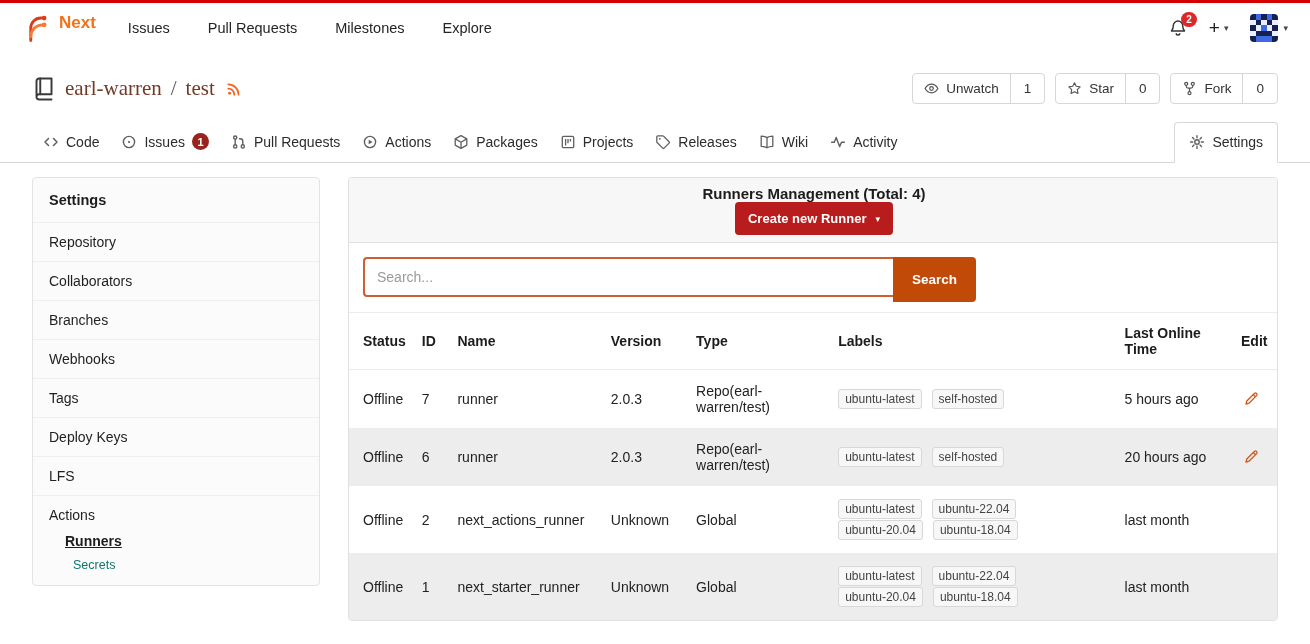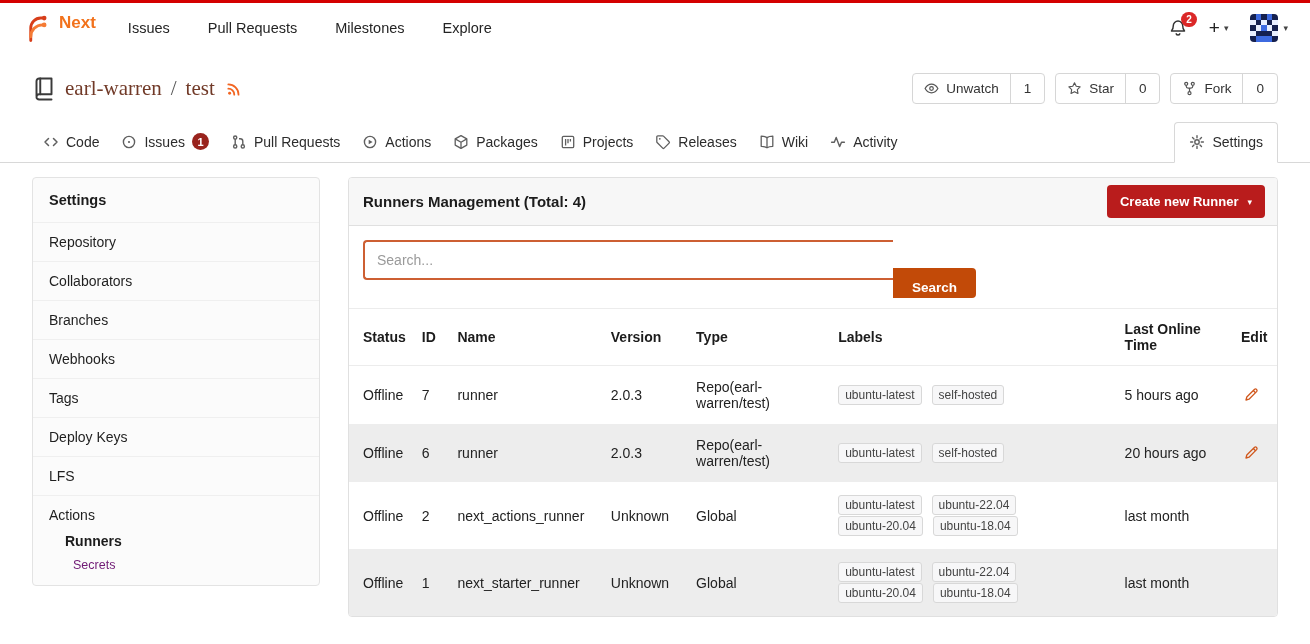--- a/index.html
+++ b/index.html
@@ -49,39 +49,39 @@
     border-radius: 4px 4px 0 0; margin-bottom: -1px; padding: 11px 14px 12px; }
 
   
   .content { display: flex; gap: 28px; padding: 14px 32px 0; align-items: flex-start; }
 
   
   .sidebar { width: 288px; flex: none; border: 1px solid #e3e3e3; border-radius: 4px; background: #fbfbfb; }
   .side-header { padding: 14px 16px; font-weight: bold; font-size: 14.5px; }
   .side-item { padding: 11px 16px; border-top: 1px solid #efefef; color: #1f1f1f; cursor: pointer; }
   .side-item.group { padding-bottom: 4px; }
-  .sub-runners { padding: 6px 16px 4px 32px; font-weight: bold; cursor: pointer; }
-  .sub-secrets { padding: 5px 16px 13px 40px; color: #701a75; font-size: 12.5px; cursor: pointer; }
+  .sub-runners { padding: 6px 16px 4px 32px; font-weight: bold; cursor: pointer; text-decoration: underline; }
+  .sub-secrets { padding: 5px 16px 13px 40px; color: #0f766e; font-size: 12.5px; cursor: pointer; }
 
   
   .main-panel { flex: 1; border: 1px solid #e0e0e0; border-radius: 4px; overflow: hidden; background: #fff; }
   .panel-header { display: flex; align-items: center; justify-content: space-between;
-    background: #f7f7f7; border-bottom: 1px solid #e0e0e0; padding: 7px 12px 7px 14px; }
+    background: #f7f7f7; border-bottom: 1px solid #e0e0e0; padding: 7px 12px 7px 14px; flex-direction: column; }
   .panel-title { font-weight: bold; font-size: 15px; }
   .create-btn { display: flex; align-items: center; gap: 9px; background: #b91c1c; color: #fff; border: none;
     border-radius: 4px; padding: 9px 13px; font-size: 13px; font-weight: bold; cursor: pointer; font-family: inherit; }
   .create-btn .caret { color: #fff; }
 
   .panel-body { padding-top: 14px; }
   .search-row { display: flex; padding: 0 14px; margin-bottom: 10px; }
   .search-input { width: 530px; height: 40px; border: 2px solid #cd5f33; border-right: none;
     border-radius: 4px 0 0 4px; padding: 0 12px; font-size: 14px; font-family: inherit; color: #333; outline: none; }
   .search-input::placeholder { color: #9a9a9a; }
-  .search-btn { height: 30px; background: #c24a08; color: #fff; border: none; border-radius: 0 4px 4px 0;
-    padding: 12px 19px; font-size: 13.5px; font-weight: bold; cursor: pointer; font-family: inherit; margin-top: 28px; }
+  .search-btn { height: 45px; background: #c24a08; color: #fff; border: none; border-radius: 0 4px 4px 0;
+    padding: 12px 19px; font-size: 13.5px; font-weight: bold; cursor: pointer; font-family: inherit; }
 
   table.runners { width: 100%; border-collapse: collapse; font-size: 14px; }
   .runners th { font-weight: bold; text-align: left; padding: 12px 8px;
     border-top: 1px solid #ececec; border-bottom: 1px solid #ececec; vertical-align: middle; }
   .runners td { padding: 13px 8px; vertical-align: middle; color: #222; }
   .runners th:first-child, .runners td:first-child { padding-left: 14px; }
   tr.alt { background: #ededed; }
   .type-text { display: inline-block; max-width: 112px; overflow-wrap: anywhere; }
   .chips { display: flex; flex-wrap: wrap; gap: 1px 10px; max-width: 210px; }
   .chip { background: #f7f7f8; border: 1px solid #d8d8d8; border-radius: 3px; padding: 2px 6px;

